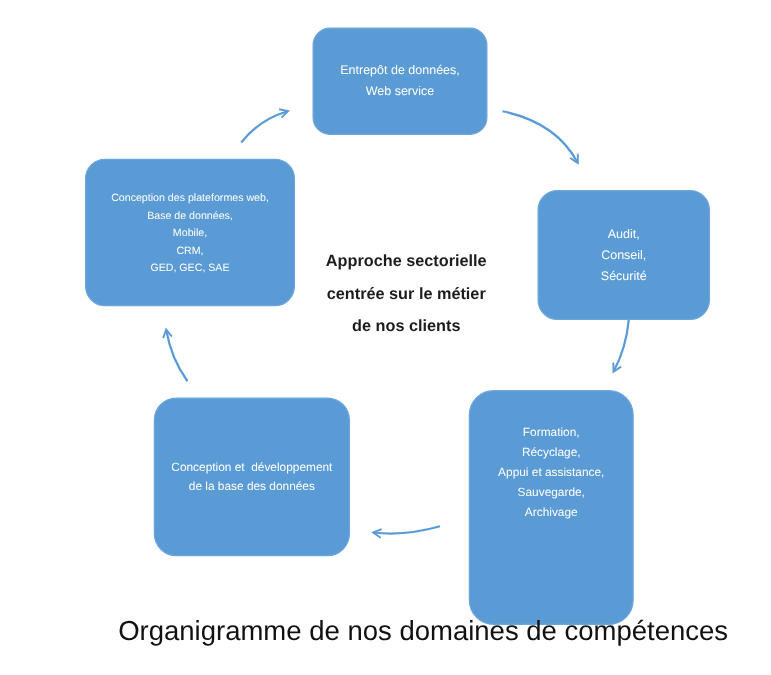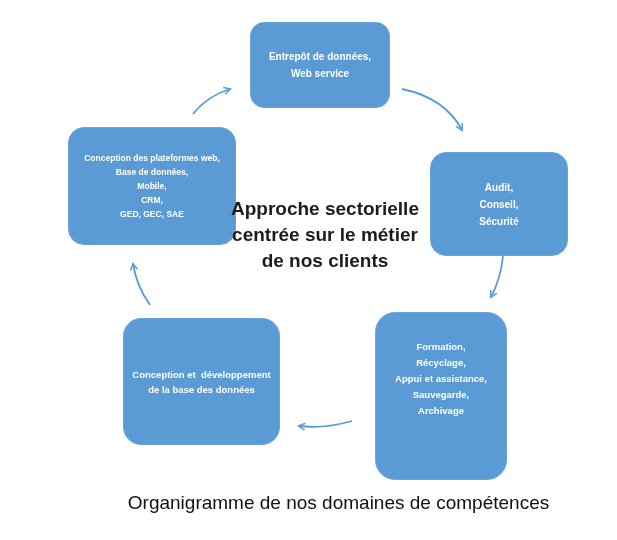--- a/index.html
+++ b/index.html
@@ -27,21 +27,21 @@
     position: absolute;
     background: #5b9bd5;
     border: 1px solid #6ba5da;
     box-sizing: border-box;
     color: #ffffff;
     display: flex;
     flex-direction: column;
     justify-content: center;
     align-items: center;
     text-align: center;
-    font-weight: bold;
+    font-weight: normal;
   }
   .node .line {
     white-space: pre-wrap;
   }
   .node-top {
     left: 250px; top: 22px;
     width: 140px; height: 86px;
     border-radius: 14px;
     font-size: 10px;
     line-height: 17px;
@@ -55,51 +55,51 @@
   }
   .node-right-upper {
     left: 430px; top: 152px;
     width: 138px; height: 104px;
     border-radius: 16px;
     font-size: 10px;
     line-height: 17px;
   }
   .node-right-lower {
     left: 375px; top: 312px;
-    width: 132px; height: 168px;
+    width: 132px; height: 188px;
     border-radius: 20px;
     font-size: 9.5px;
     line-height: 16px;
     justify-content: flex-start;
     padding-top: 26px;
   }
   .node-left-lower {
     left: 123px; top: 318px;
     width: 157px; height: 127px;
     border-radius: 18px;
     font-size: 9.5px;
     line-height: 15px;
   }
   .center-text {
     position: absolute;
     left: 210px; top: 196px;
     width: 230px;
     text-align: center;
     color: #1c1c1c;
     font-weight: bold;
-    font-size: 19px;
+    font-size: 13px;
     line-height: 26px;
   }
   .caption {
     position: absolute;
     left: 60px; top: 492px;
     width: 557px;
     text-align: center;
     color: #111111;
-    font-size: 19px;
+    font-size: 22px;
     font-weight: normal;
   }
 </style>
 </head>
 <body>
 
 <div class="canvas">
 
   <svg class="arrow-layer" viewBox="0 0 617 540" xmlns="http://www.w3.org/2000/svg">
     <defs>

